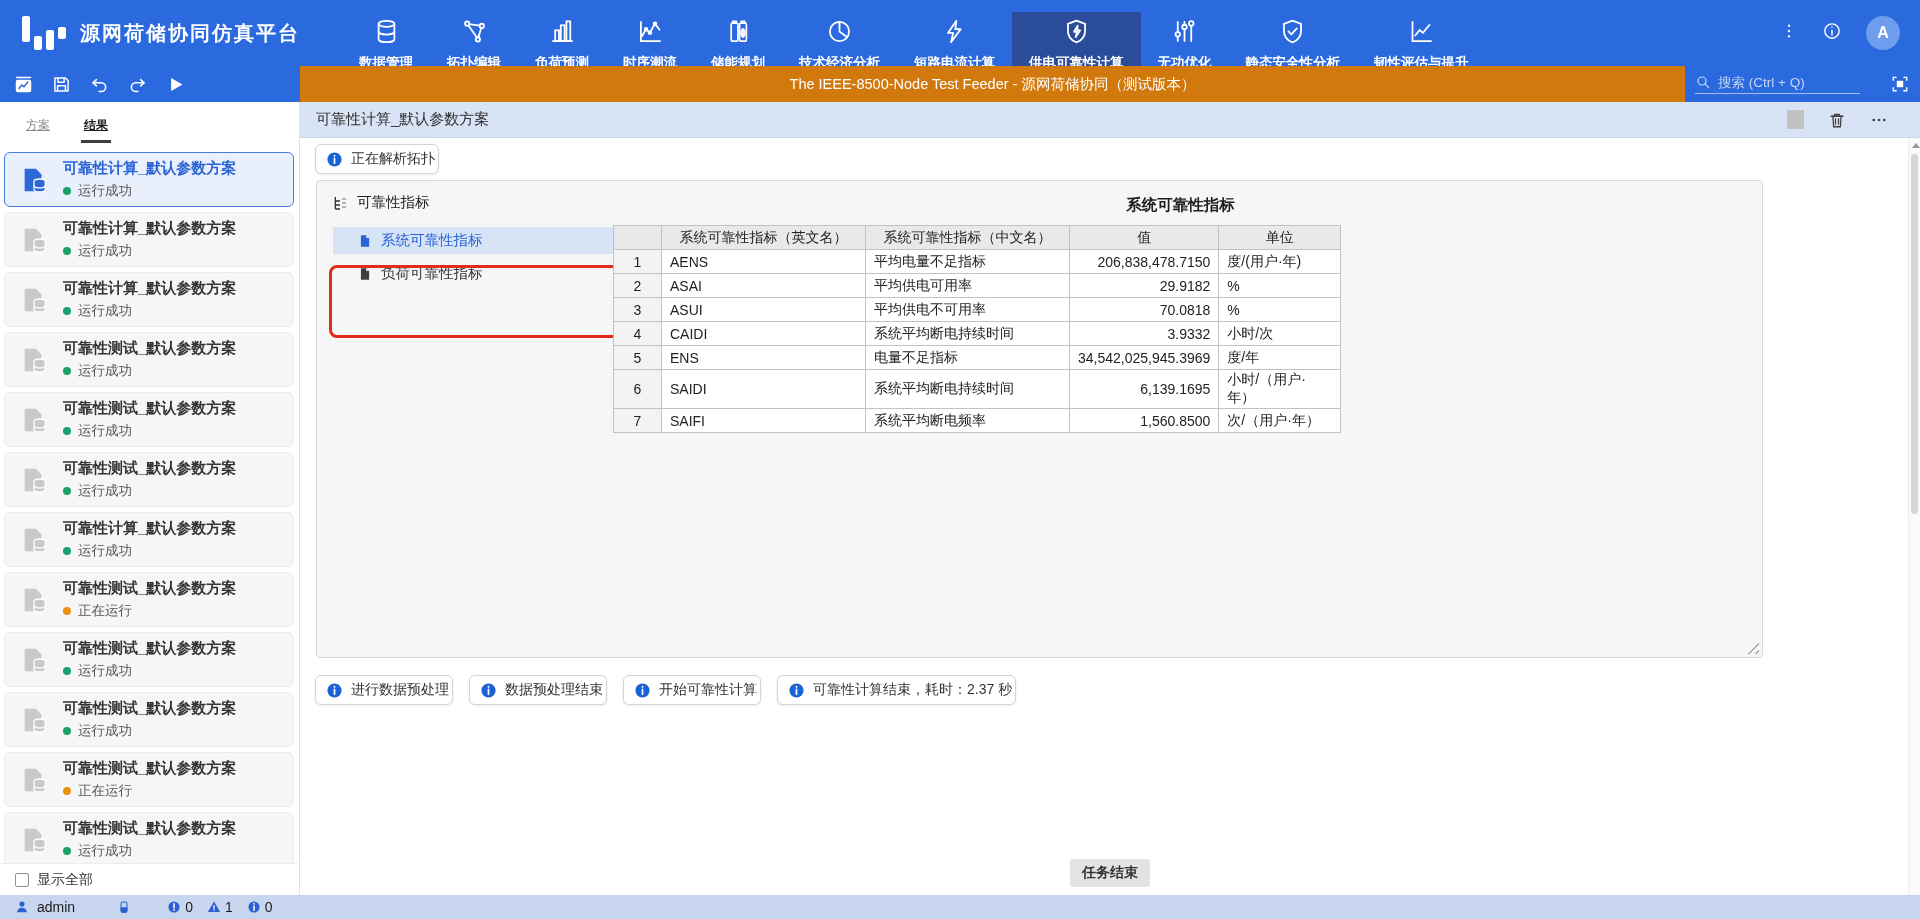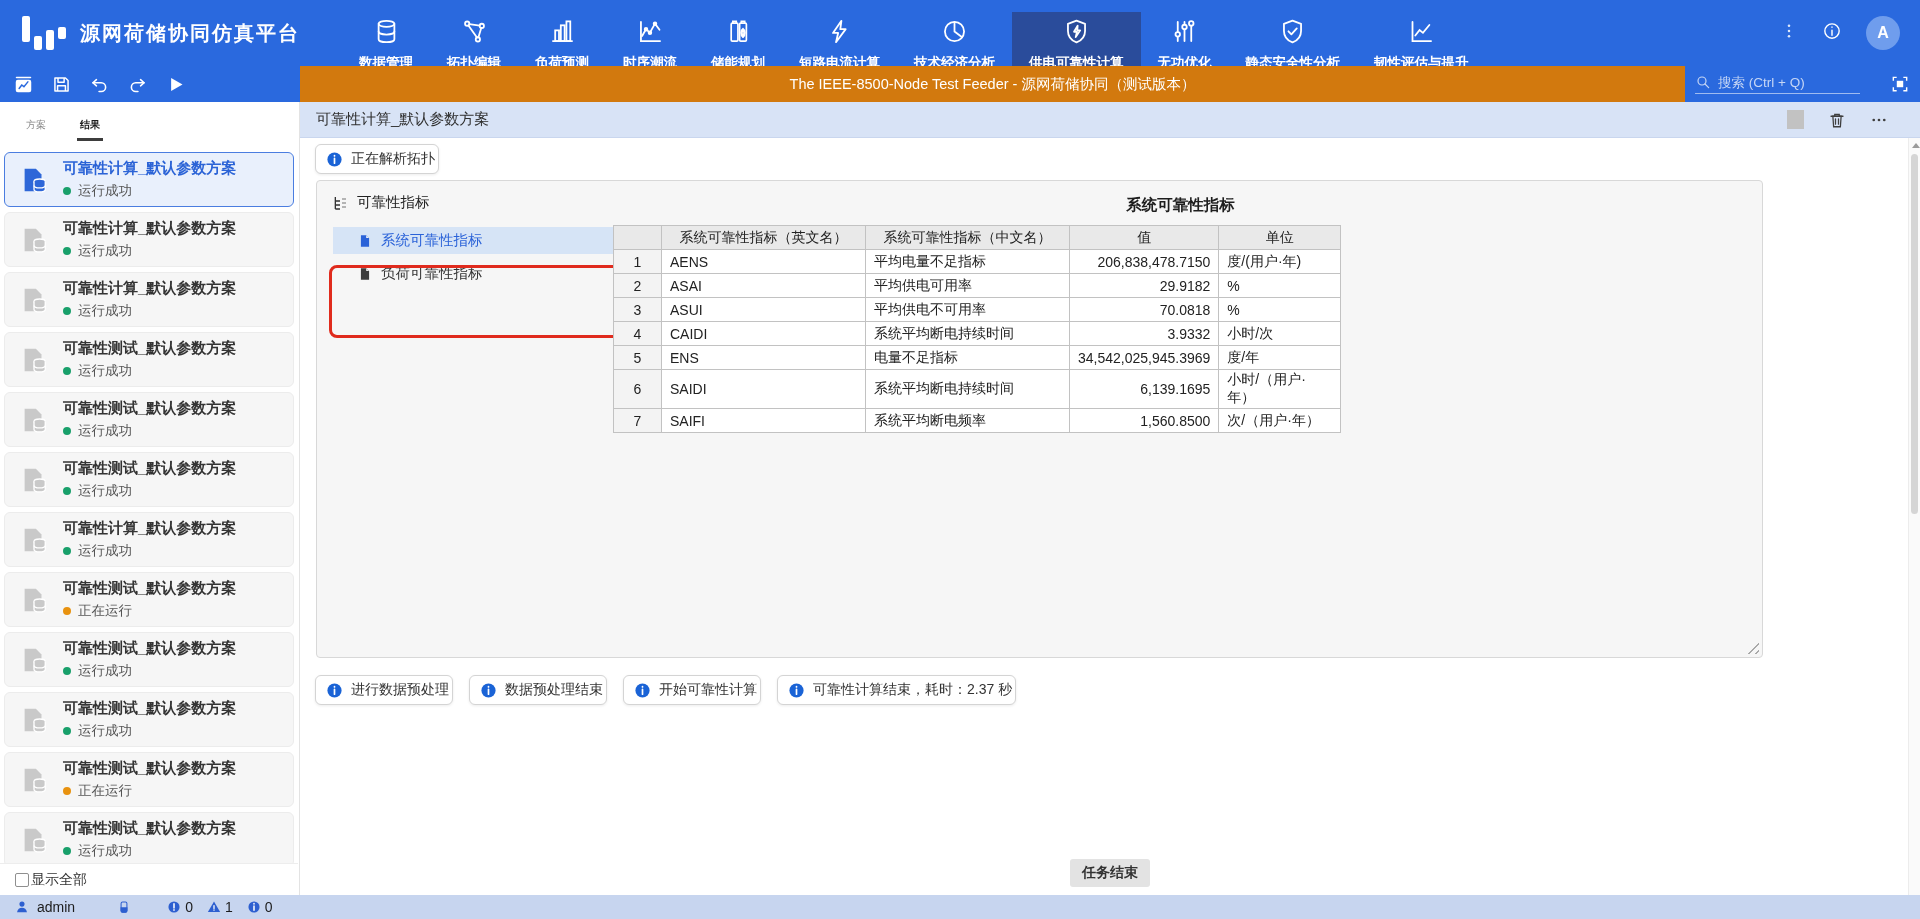--- a/index.html
+++ b/index.html
@@ -36,35 +36,35 @@
   .searchwrap { display:flex; align-items:center; gap:7px; border-bottom:1px solid rgba(255,255,255,.55); padding-bottom:3px; width:165px; }
   .searchwrap svg { width:16px; height:16px; flex:none; }
   .searchwrap input { background:transparent; border:none; outline:none; color:#eaf1ff; font-size:13.5px; width:100%; font-family:inherit; }
   .searchwrap input::placeholder { color:#c6d6f5; }
   .fsbtn { margin-left:auto; cursor:pointer; display:flex; }
   .fsbtn svg { width:20px; height:20px; }
 
   
   .sidebar { position:absolute; left:0; top:102px; width:300px; bottom:24px; background:#fff; border-right:1px solid #e3e3e3; }
   .tabs { height:46px; display:flex; align-items:center; padding-left:26px; gap:34px; }
-  .tab { font-size:10px; color:#8a8a8a; position:relative; cursor:pointer; }
+  .tab { font-size:12px; color:#8a8a8a; position:relative; cursor:pointer;text-decoration:underline; }
   .tab.active { color:#1d1d1d; font-weight:700; }
   .tab.active::after { content:""; position:absolute; left:-3px; right:-3px; bottom:-9px; height:3px; background:#3d3d3d; }
   .slist { position:absolute; top:48px; left:0; right:1px; bottom:32px; overflow:hidden; padding:2px 4px; }
   .card { height:55px; margin-bottom:5px; background:#f6f6f6; border:1px solid #ececec; border-radius:6px; display:flex; align-items:center; cursor:pointer; }
   .card.selected { background:#e9f0fc; border:1.5px solid #4a7de0; }
   .card .cicon { width:58px; display:flex; justify-content:center; color:#c9c9c9; flex:none; }
   .card .cicon svg { width:30px; height:30px; }
   .card.selected .cicon { color:#2e67d8; }
   .card .ct { font-size:15px; font-weight:600; color:#343434; margin-bottom:4px; white-space:nowrap; }
   .card.selected .ct { color:#2b63d6; }
   .cstatus { display:flex; align-items:center; gap:7px; font-size:13.5px; color:#555; }
   .dot { width:8px; height:8px; border-radius:50%; background:#19a06b; flex:none; }
   .card.running .dot { background:#e8920f; }
-  .showall { position:absolute; bottom:0; height:32px; left:0; right:1px; border-top:1px solid #ededed; display:flex; align-items:center; gap:2px; padding-left:15px; background:#fff; font-size:14px; color:#333; }
+  .showall { position:absolute; bottom:0; height:32px; left:0; right:1px; border-top:1px solid #ededed; display:flex; align-items:center; gap:8px; padding-left:15px; background:#fff; font-size:14px; color:#333; }
   .cb { width:14px; height:14px; border:1.5px solid #8f8f8f; border-radius:2px; background:#fff; cursor:pointer; flex:none; }
 
   
   .content { position:absolute; left:300px; top:102px; right:0; bottom:24px; background:#fff; }
   .page-head { height:36px; background:#d8e3f6; border-bottom:1px solid #c9d6ee; display:flex; align-items:center; padding:0 16px; font-size:15px; color:#2f2f2f; }
   .head-actions { margin-left:auto; display:flex; align-items:center; gap:24px; margin-right:16px; }
   .stop-sq { width:17px; height:19px; background:#c2c2c2; cursor:pointer; }
   .head-actions svg { width:18px; height:18px; color:#3f3f3f; cursor:pointer; }
   .cbody { position:absolute; top:36px; left:0; right:0; bottom:0; background:#fff; }
 
@@ -164,31 +164,31 @@
         <div class="nav-item">
           <span class="nav-ic"><svg viewBox="0 0 24 24" fill="none" stroke="currentColor" stroke-width="1.5" stroke-linecap="round">
               <path d="M7 4.5V3h3v1.5M14.5 4.5V3h3v1.5"></path>
               <rect x="5.5" y="4.5" width="6" height="16" rx="1"></rect>
               <rect x="13" y="4.5" width="6" height="16" rx="1"></rect>
               <path d="M16 9.5c-2.3 1.6-2.3 5.4 0 7.5 2.3-2.1 2.3-5.9 0-7.5zM16 9.5v7.5"></path>
             </svg></span>
           <span class="nlbl">储能规划</span>
         </div>
         <div class="nav-item">
-          <span class="nav-ic"><svg viewBox="0 0 24 24" fill="none" stroke="currentColor" stroke-width="1.6" stroke-linejoin="round">
-              <path d="M13.7 2.5L6.2 13.3h4.6L8.9 21.5l8.6-11.6h-4.8z"></path>
-            </svg></span>
-          <span class="nlbl">短路电流计算</span>
-        </div>
-        <div class="nav-item">
           <span class="nav-ic"><svg viewBox="0 0 24 24" fill="none" stroke="currentColor" stroke-width="1.6" stroke-linecap="round">
               <circle cx="12" cy="12" r="8.5"></circle>
               <path d="M12 12V3.5M12 12l6.8 5.1"></path>
             </svg></span>
           <span class="nlbl">技术经济分析</span>
+        </div>
+        <div class="nav-item">
+          <span class="nav-ic"><svg viewBox="0 0 24 24" fill="none" stroke="currentColor" stroke-width="1.6" stroke-linejoin="round">
+              <path d="M13.7 2.5L6.2 13.3h4.6L8.9 21.5l8.6-11.6h-4.8z"></path>
+            </svg></span>
+          <span class="nlbl">短路电流计算</span>
         </div>
         <div class="nav-item active">
           <span class="nav-ic"><svg viewBox="0 0 24 24" fill="none" stroke="currentColor" stroke-width="1.6" stroke-linejoin="round">
               <path d="M12 2.3l7.6 2.9v6.3c0 5-3.2 8.5-7.6 10.2C7.6 20 4.4 16.5 4.4 11.5V5.2z"></path>
               <path d="M13 6.8l-3.2 5.4h2.6l-1.1 4.8 4-6h-2.6z"></path>
             </svg></span>
           <span class="nlbl">供电可靠性计算</span>
         </div>
         <div class="nav-item">
           <span class="nav-ic"><svg viewBox="0 0 24 24" fill="none" stroke="currentColor" stroke-width="1.6" stroke-linecap="round">

